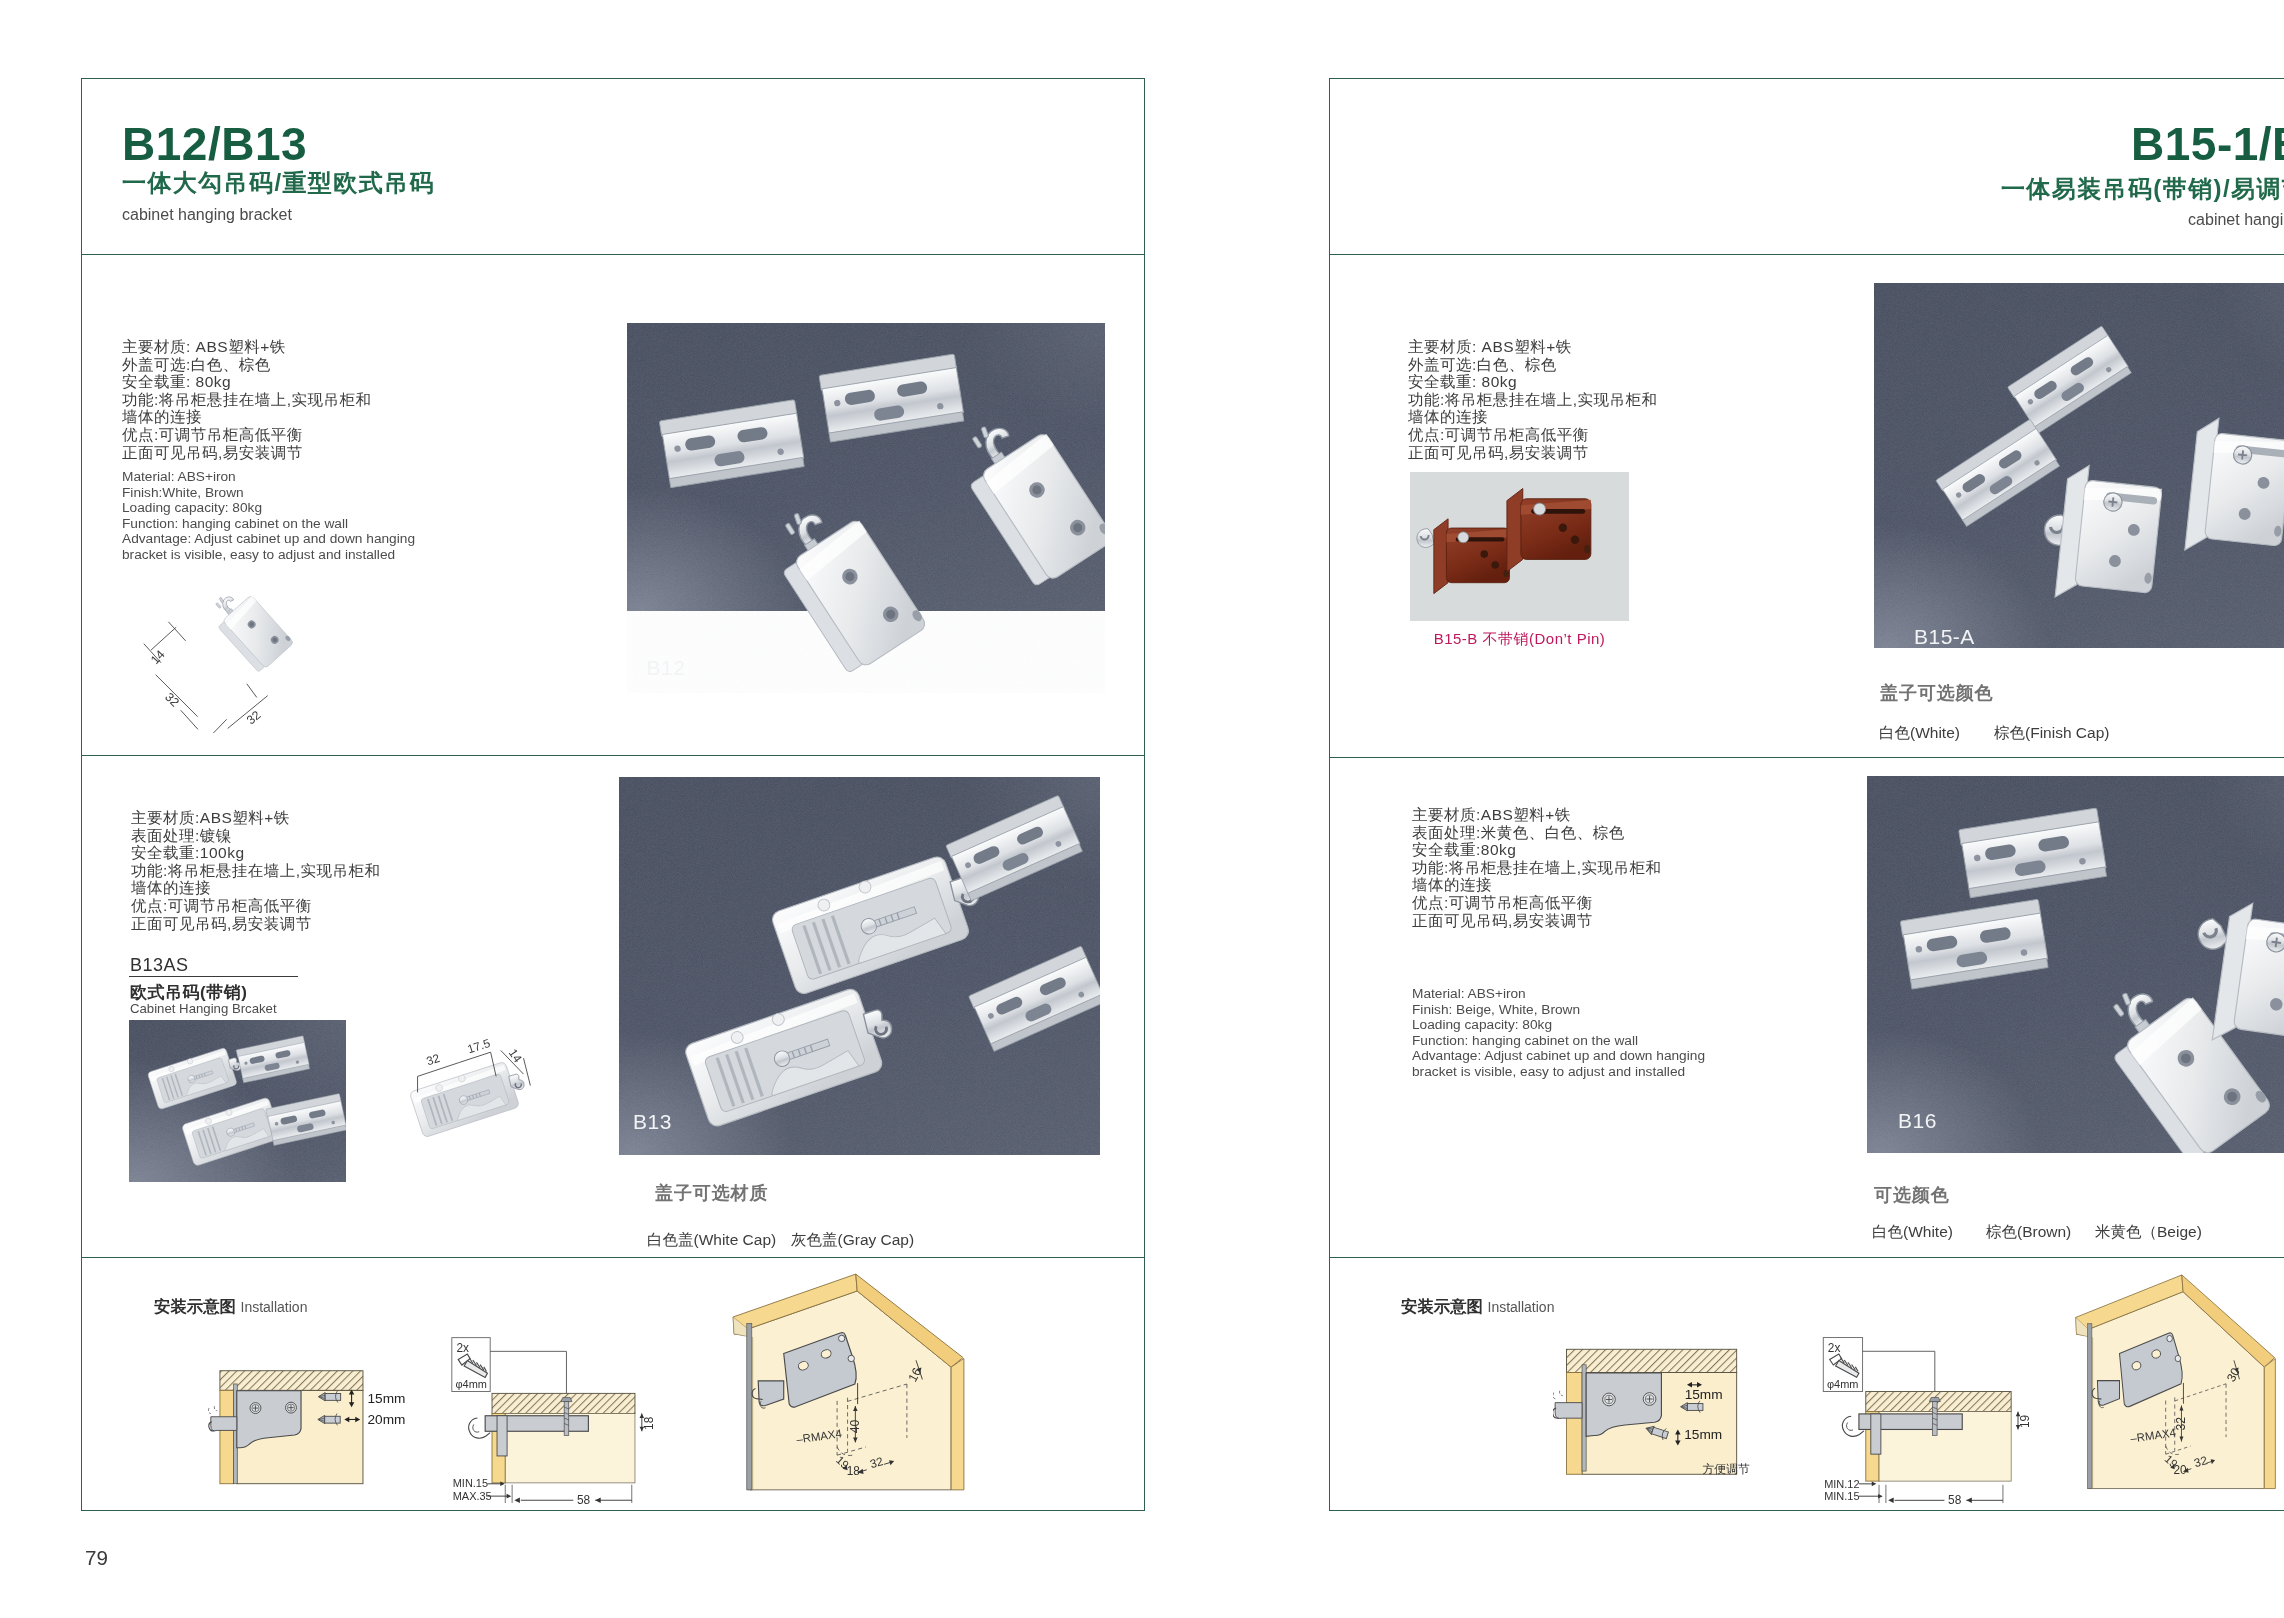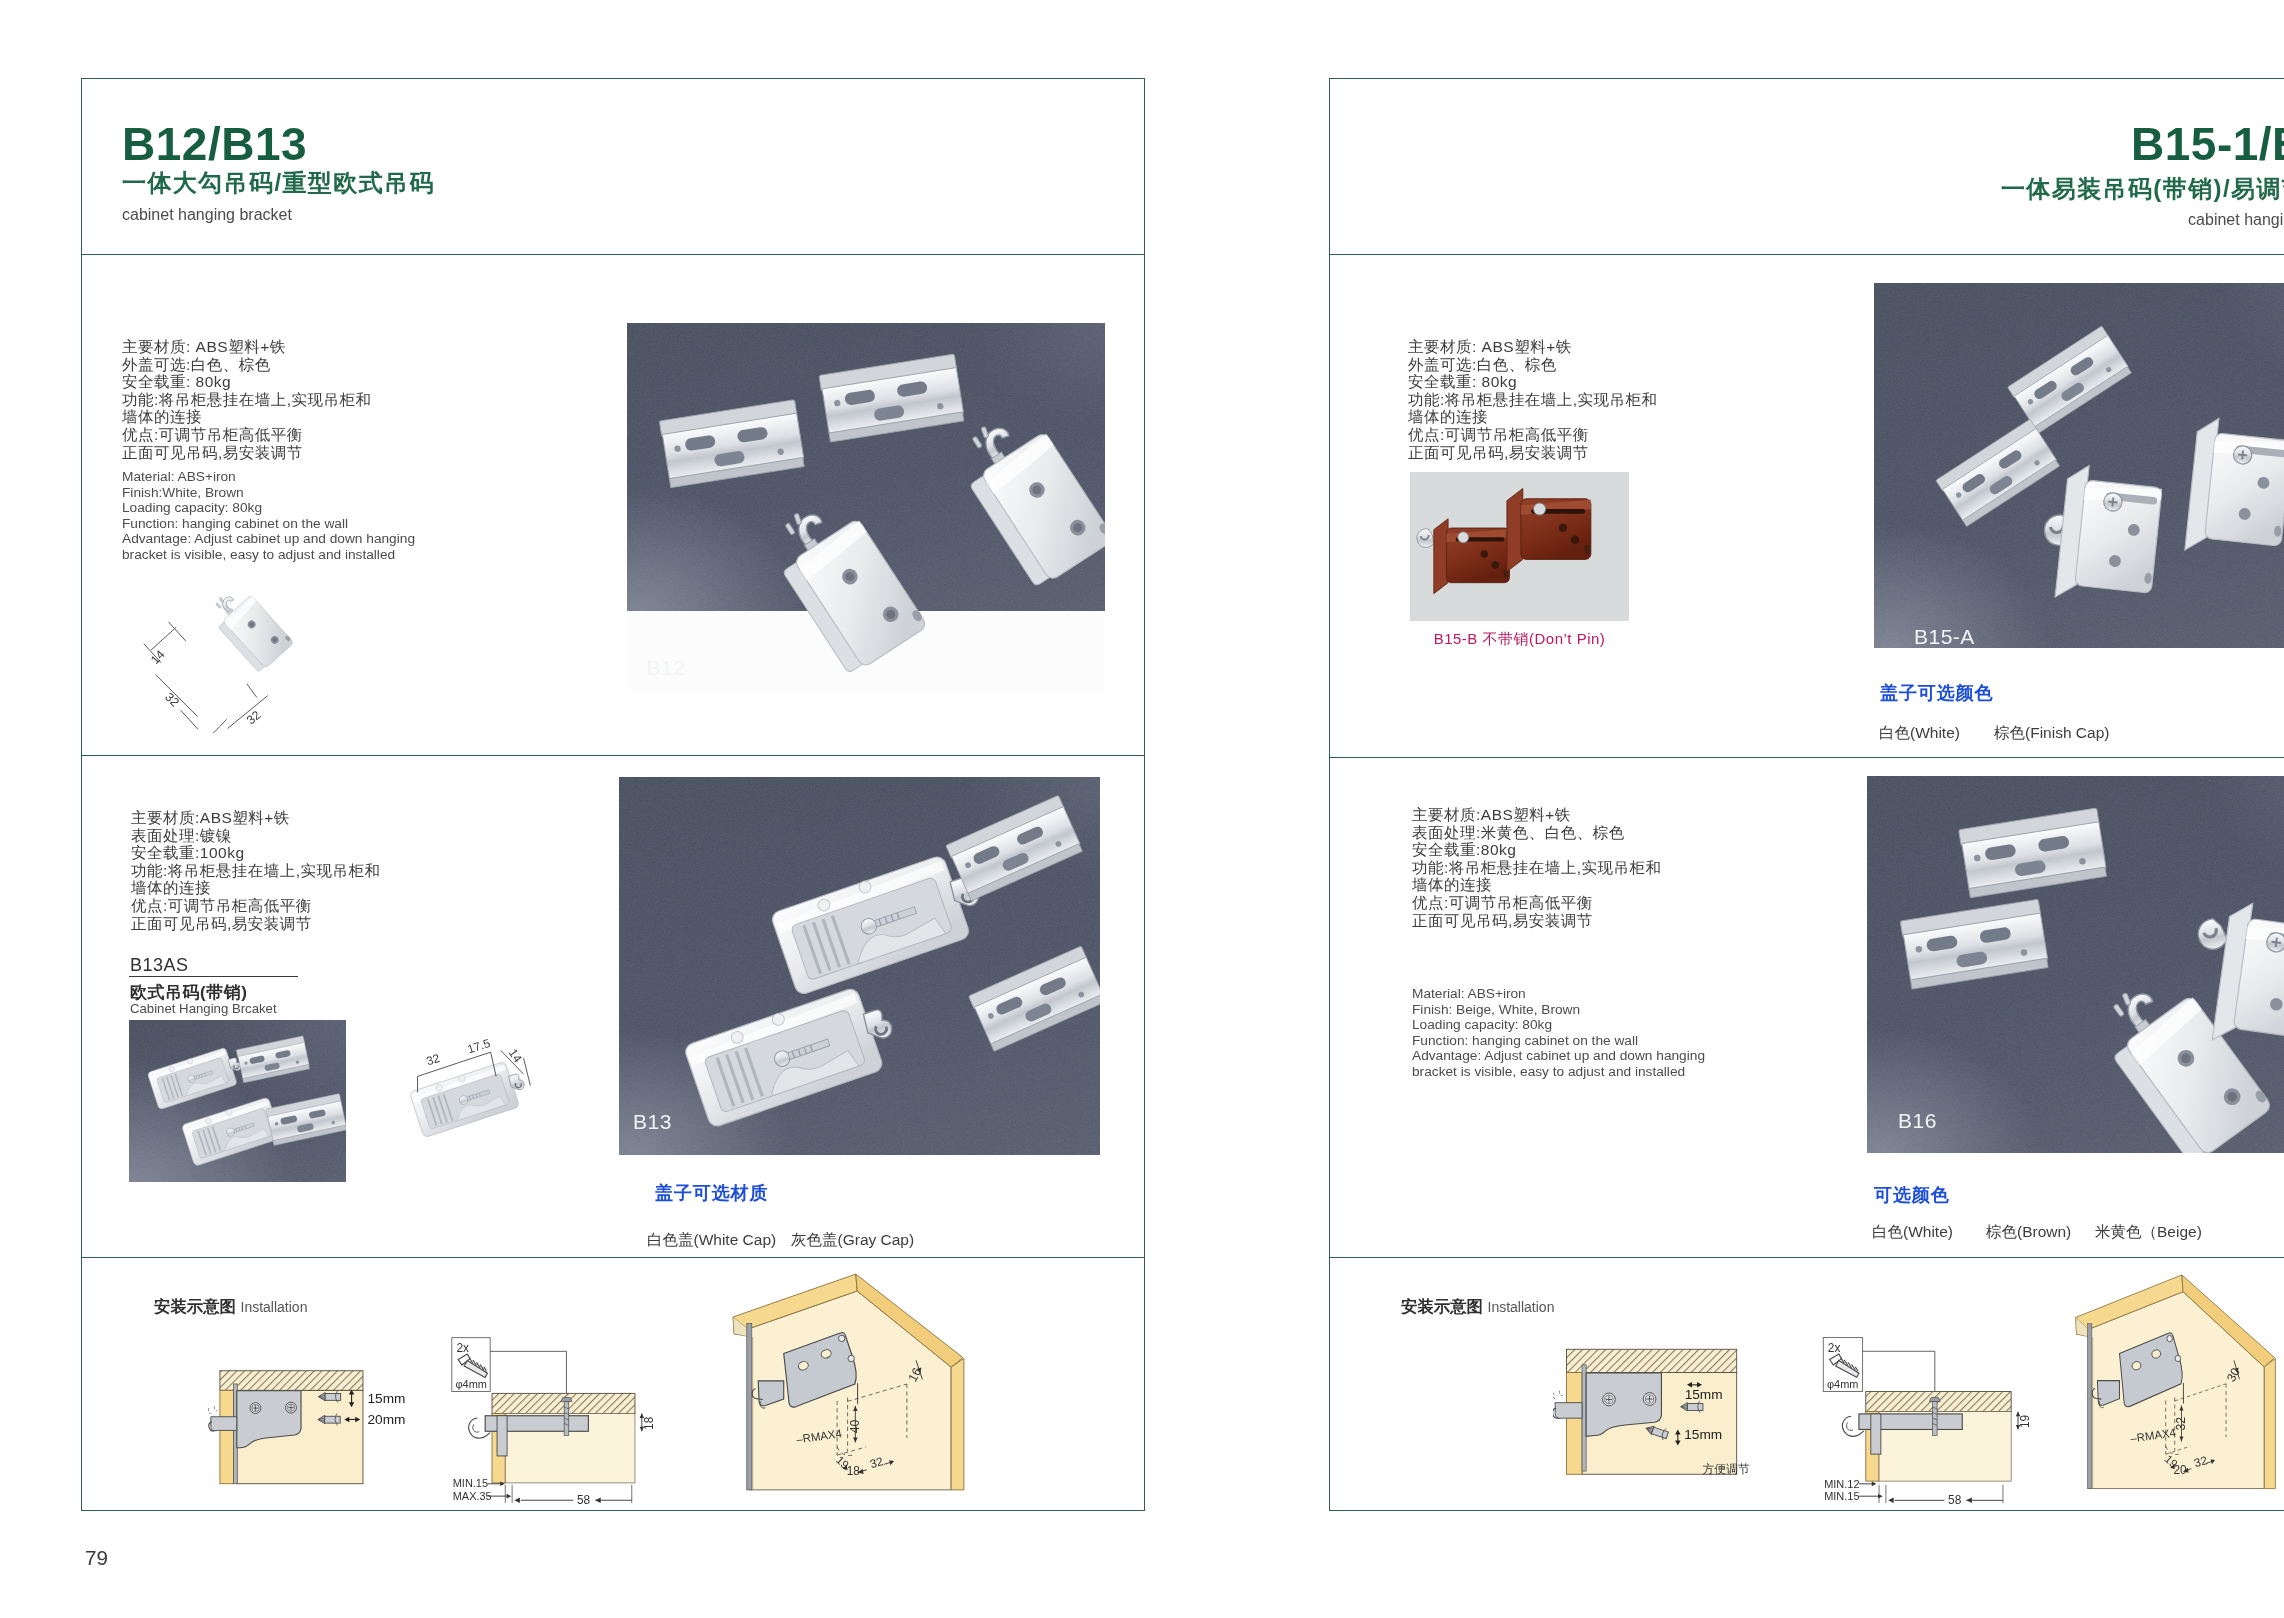--- a/index.html
+++ b/index.html
@@ -1,20 +1,20 @@
 <!DOCTYPE html>
 <html style="font-size:7.3px"><head>
 <meta charset="utf-8">
 <style>
 html,body{margin:0;padding:0;}
 body{width:2482px;height:1618px;position:relative;background:#ffffff;font-family:"Liberation Sans",sans-serif;overflow:hidden;}
 .abs{position:absolute;}
 .cn{color:#3d3d3d;font-size:15.5px;line-height:17.6px;letter-spacing:0.5px;white-space:pre;}
 .en{color:#4c4c4c;font-size:13.7px;line-height:15.5px;white-space:pre;}
-.greenhead{color:#1d4ed8;font-size:18px;font-weight:bold;letter-spacing:0.9px;}
+.greenhead{color:#737373;font-size:18px;font-weight:bold;letter-spacing:0.9px;}
 .opts{color:#3d3d3d;font-size:15.5px;letter-spacing:0px;}
 .photolabel{color:#f2f3f5;font-size:21px;letter-spacing:0.5px;}
 .darkphoto{background:
  radial-gradient(ellipse 256px 201px at 3% 100%, rgba(163,169,184,.5), rgba(163,169,184,0) 62%),
  radial-gradient(ellipse 228px 174px at 100% 0%, rgba(118,125,142,.30), rgba(118,125,142,0) 60%),
  linear-gradient(168deg,#424959 0%,#474e60 55%,#515868 100%);}
 </style>
 </head>
 <body>
 

